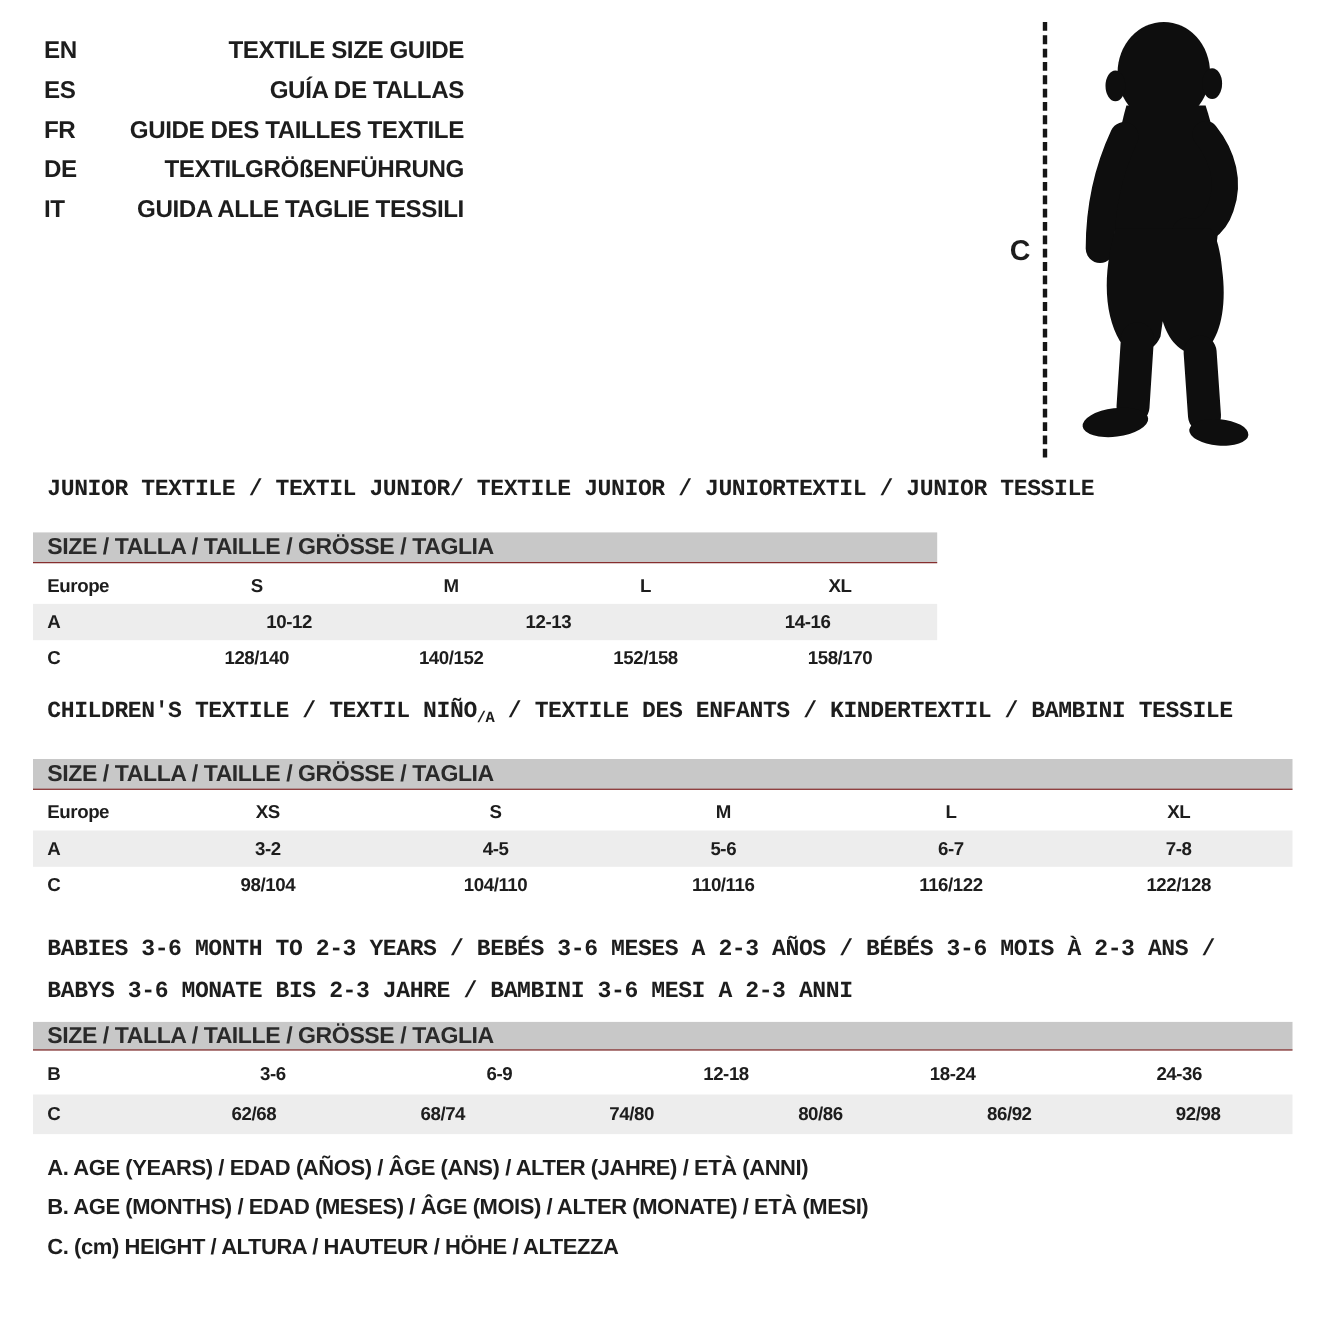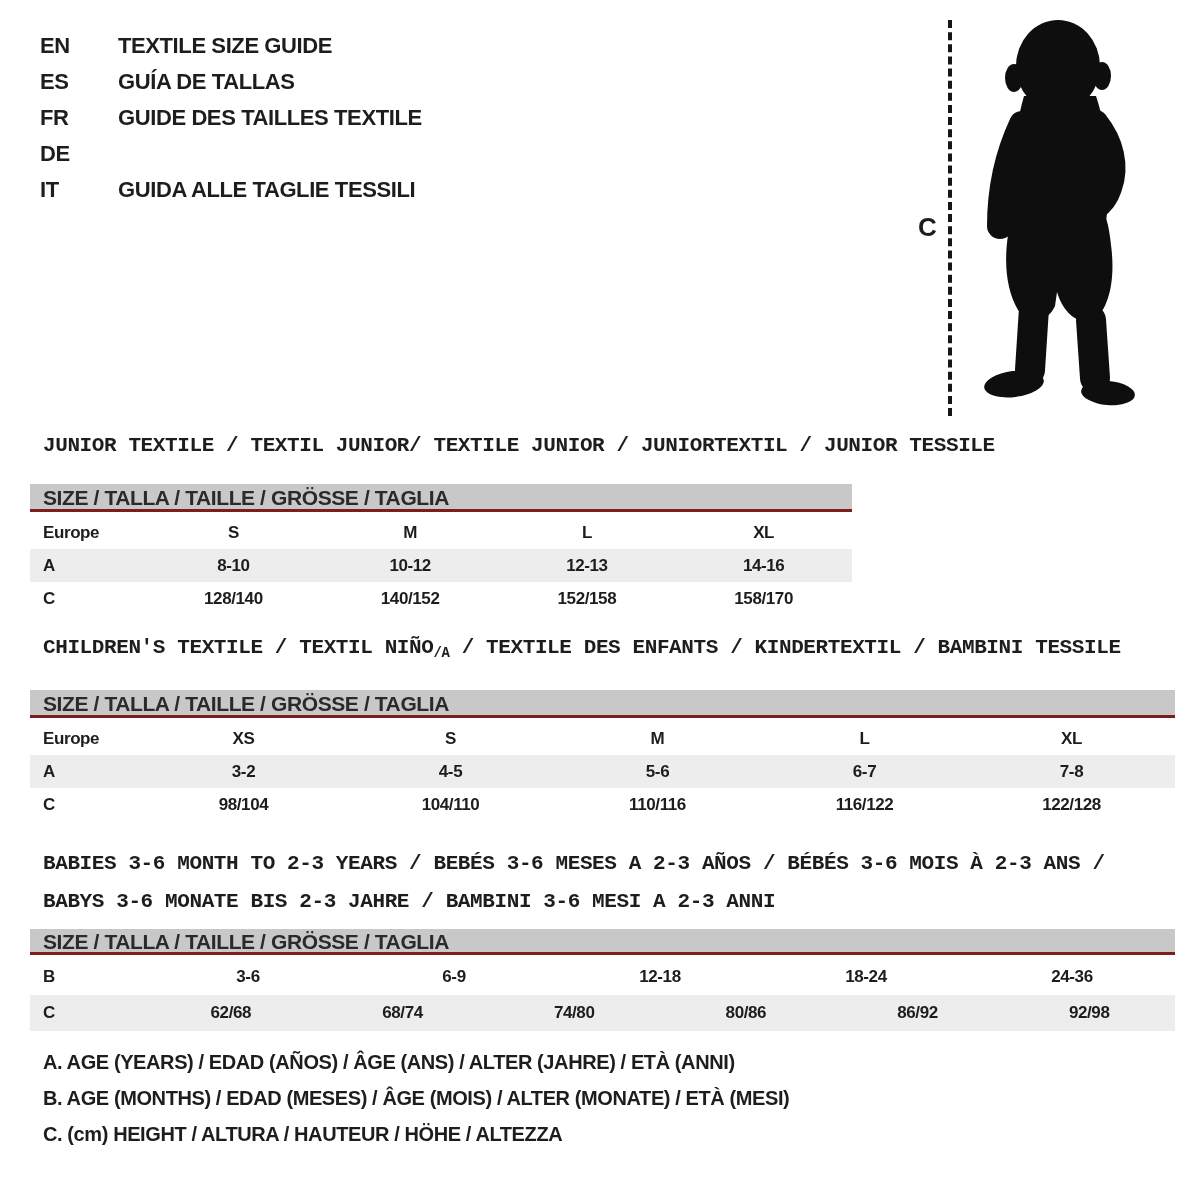--- a/index.html
+++ b/index.html
@@ -8,21 +8,21 @@
     position: relative;
     font-family: "Liberation Sans", "DejaVu Sans", sans-serif;
     font-weight: bold;
     color: #1d1d1d;
     letter-spacing: -0.4px;
     overflow: hidden;
   }
 
   
   .langs { position: absolute; left: 40px; top: 28px; }
-  .lang-row { display: flex; height: 36px; line-height: 36px; font-size: 22px; }
+  .lang-row { display: flex; height: 36px; line-height: 36px; font-size: 22px; justify-content: space-between; }
   .lang-code { width: 78px; }
   .lang-title { white-space: nowrap; }
 
   
   .figure { position: absolute; left: 880px; top: 0; width: 300px; height: 430px; }
   .measure-label { position: absolute; left: 38px; top: 212px; font-size: 26px; }
   .measure-line {
     position: absolute; left: 68px; top: 20px; height: 396px; width: 0;
     border-left: 4px dashed #161616;
   }
@@ -31,21 +31,21 @@
   .silhouette .limb { fill: none; stroke: #0e0e0e; stroke-linecap: round; }
 
   
   .section-title { position: absolute; left: 43px; font-size: 21px; white-space: nowrap; font-family: Liberation Mono, monospace; }
   .title-sub { font-size: 14px; vertical-align: -4px; }
 
   
   .size-table { position: absolute; left: 30px; }
   .thead {
     height: 28px; line-height: 28px; background: #c8c8c8;
-    border-bottom: 3px solid #7f1d1d;
+    border-bottom: 1px solid #7f1d1d;
     padding-left: 13px; font-size: 21px; color: #2a2a2a;
     margin-bottom: 4px;
   }
   .trow { display: flex; height: 33px; line-height: 33px; font-size: 17px; }
   .trow.shaded { background: #ededed; }
   .trow.tall { height: 36px; line-height: 36px; }
   .tlabel { padding-left: 13px; text-align: left; }
   .w-jr  .tlabel { width: 115px; }
   .w-ch  .tlabel { width: 110px; }
   .w-bb  .tlabel { width: 115px; }
@@ -66,20 +66,21 @@
   <div class="lang-row">
     <span class="lang-code">ES</span>
     <span class="lang-title">GUÍA DE TALLAS</span>
   </div>
   <div class="lang-row">
     <span class="lang-code">FR</span>
     <span class="lang-title">GUIDE DES TAILLES TEXTILE</span>
   </div>
   <div class="lang-row">
     <span class="lang-code">DE</span>
+    <span class="lang-title">TEXTILGRÖßENFÜHRUNG</span>
   </div>
   <div class="lang-row">
     <span class="lang-code">IT</span>
     <span class="lang-title">GUIDA ALLE TAGLIE TESSILI</span>
   </div>
 </div>
 
 <div class="figure">
   <span class="measure-label">C</span>
   <div class="measure-line"></div>
@@ -111,21 +112,20 @@
   <div class="thead">SIZE / TALLA / TAILLE / GRÖSSE / TAGLIA</div>
   <div class="trow">
     <div class="tlabel">Europe</div>
     <div class="tcell">S</div>
     <div class="tcell">M</div>
     <div class="tcell">L</div>
     <div class="tcell">XL</div>
   </div>
   <div class="trow shaded">
     <div class="tlabel">A</div>
-    <div class="tcell">8-10</div>
     <div class="tcell">10-12</div>
     <div class="tcell">12-13</div>
     <div class="tcell">14-16</div>
   </div>
   <div class="trow">
     <div class="tlabel">C</div>
     <div class="tcell">128/140</div>
     <div class="tcell">140/152</div>
     <div class="tcell">152/158</div>
     <div class="tcell">158/170</div>

